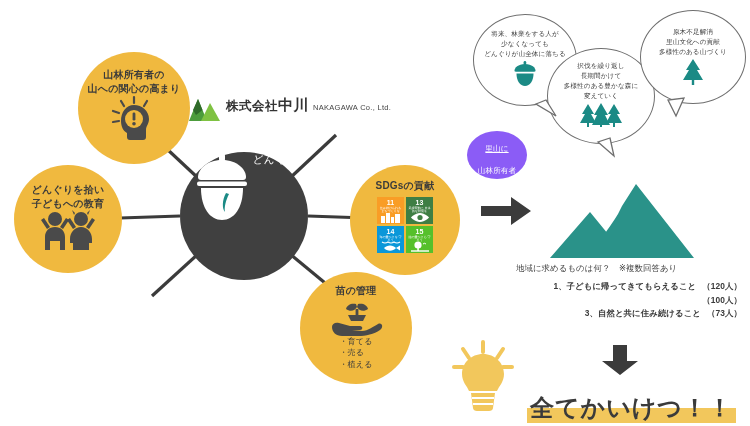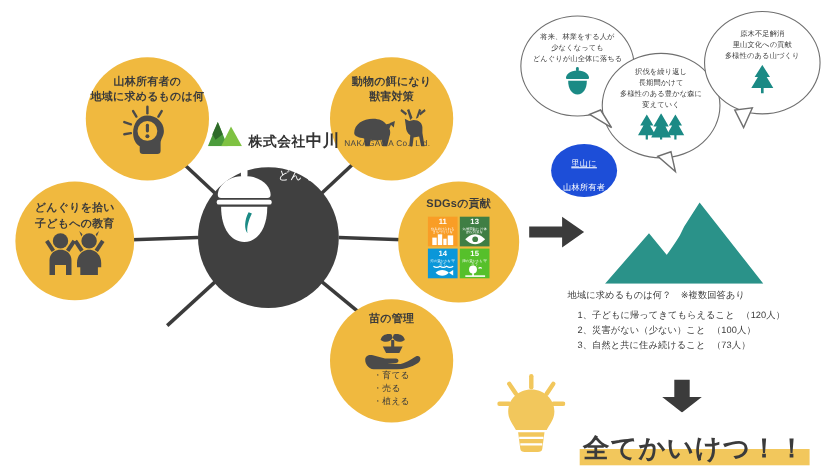--- a/index.html
+++ b/index.html
@@ -36,23 +36,22 @@
     white-space: nowrap;
     line-height: 1.2;
   }
 
   
   .logo-block {
     position: absolute;
     left: 188px;
     top: 97px;
     display: flex;
-    align-items: flex-end;
+    align-items: flex-start;
     gap: 6px;
-    margin-top: 12px;
   }
   .logo-mark { flex: none; }
   .logo-text { line-height: 1.05; }
   .logo-name {
     font-size: 12.5px;
     font-weight: bold;
     color: #333333;
     letter-spacing: 0.5px;
     white-space: nowrap;
   }
@@ -121,21 +120,21 @@
     color: #3b3b3b;
     line-height: 1.45;
     text-align: left;
     white-space: pre-line;
     letter-spacing: 0.2px;
   }
 
   #node-owner   { left: 78px;  top: 52px;  width: 112px; height: 112px; padding-top: 16px; }
   #node-animal  { left: 300px; top: 52px;  width: 112px; height: 112px; padding-top: 16px; }
   #node-child   { left: 14px;  top: 165px; width: 108px; height: 108px; padding-top: 18px; }
-  #node-sdgs    { left: 362px; top: 165px; width: 110px; height: 110px; padding-top: 14px; }
+  #node-sdgs    { left: 350px; top: 165px; width: 110px; height: 110px; padding-top: 14px; }
   #node-mount   { left: 74px;  top: 278px; width: 112px; height: 112px; padding-top: 20px; }
   #node-seed    { left: 300px; top: 272px; width: 112px; height: 112px; padding-top: 12px; }
 
   
   .sdg-grid {
     display: grid;
     grid-template-columns: 27px 27px;
     grid-template-rows: 27px 27px;
     gap: 2px;
     margin-top: 4px;
@@ -179,26 +178,26 @@
     white-space: pre-line;
     letter-spacing: 0.1px;
   }
   .bubble-icon { margin-top: 2px; }
   #bubble-1 { left: 473px; top: 14px;  width: 104px; height: 92px;  padding-top: 14px; }
   #bubble-2 { left: 547px; top: 48px;  width: 108px; height: 96px;  padding-top: 12px; }
   #bubble-3 { left: 640px; top: 10px;  width: 106px; height: 94px;  padding-top: 16px; }
 
   .dark-bubble {
     position: absolute;
-    left: 501px;
+    left: 467px;
     top: 131px;
     width: 60px;
     height: 48px;
     border-radius: 50%;
-    background: #1d4ed8;
+    background: #8b5cf6;
     color: #ffffff;
     display: flex;
     align-items: center;
     justify-content: center;
     text-align: center;
   }
   .dark-bubble-text {
     font-size: 7.5px;
     line-height: 1.45;
     white-space: pre-line;
@@ -227,26 +226,27 @@
   .survey-line {
     font-size: 8.4px;
     color: #3b3b3b;
     line-height: 1.55;
     white-space: nowrap;
     letter-spacing: 0.1px;
   }
   .survey-items { margin-top: 5px; }
   .survey-item {
     display: flex;
-    justify-content: flex-start;
+    justify-content: flex-end;
     font-size: 8.4px;
     color: #3b3b3b;
     line-height: 1.62;
     padding-left: 9px;
     letter-spacing: 0.1px;
+    font-weight: bold;
   }
   .survey-item .val { margin-left: 6px; white-space: nowrap; }
 
   
   .down-arrow {
     position: absolute;
     left: 601px;
     top: 345px;
   }
   .slogan {
@@ -291,59 +291,38 @@
       <path d="M31 8 C15 8 7 18 7 25 C7 27 8 28 10 28 L52 28 C54 28 55 27 55 25 C55 18 47 8 31 8 Z" fill="#ffffff"></path>
       <rect x="6" y="29.5" width="50" height="4.5" rx="2" fill="#ffffff"></rect>
       <path d="M10 36 C10 56 19 68 31 68 C43 68 52 56 52 36 Z" fill="#ffffff"></path>
       <path d="M38 42 C35 48 33 55 34 60 C31 57 31 48 35 41 Z" fill="#1b8a85"></path>
     </svg>
     <div class="hub-label">どんぐり</div>
   </div>
 
   <div class="node" id="node-owner">
     <div class="node-title">山林所有者の
-地域に求めるものは何</div>
+山への関心の高まり</div>
     <div class="node-icon">
       <svg width="52" height="46" viewBox="0 0 52 46">
         <g stroke="#4a4a4a" stroke-width="2.2" stroke-linecap="round">
           <line x1="26" y1="2" x2="26" y2="8"></line>
           <line x1="13" y1="6" x2="16" y2="11"></line>
           <line x1="39" y1="6" x2="36" y2="11"></line>
           <line x1="5" y1="16" x2="11" y2="18"></line>
           <line x1="5" y1="27" x2="11" y2="26"></line>
         </g>
         <path d="M26 10 C34 10 41 16 41 24 C41 29 38 31 38 35 L38 42 C38 44 37 45 35 45 L22 45 C20 45 19 44 19 42 L19 38 C15 36 13 31 13 26 C13 17 18 10 26 10 Z" fill="#4a4a4a"></path>
         <circle cx="26" cy="24" r="9" fill="#f0b93f"></circle>
         <rect x="24.6" y="17.5" width="2.8" height="8" rx="1.3" fill="#4a4a4a"></rect>
         <circle cx="26" cy="28.8" r="1.8" fill="#4a4a4a"></circle>
       </svg>
     </div>
   </div>
 
-  <div class="node" id="node-animal">
-    <div class="node-title">動物の餌になり
-獣害対策</div>
-    <div class="node-icon">
-      <svg width="76" height="46" viewBox="0 0 76 46">
-
-        <g fill="#4a4a4a">
-          <path d="M4 26 C4 18 12 13 21 13 C27 13 31 15 33 18 L38 17 L36 22 C37 24 37 27 36 29 L34 38 L30 38 L29 32 C26 33 22 33 19 32 L18 38 L14 38 L13 31 C8 30 4 29 4 26 Z"></path>
-          <path d="M36 17 L41 15 L40 21 Z"></path>
-        </g>
-
-        <g fill="#4a4a4a">
-          <path d="M58 14 C63 14 66 17 66 21 L66 26 L68 38 L65 38 L63 29 L58 30 L57 38 L54 38 L55 28 C52 26 51 23 51 20 L50 13 L54 15 Z"></path>
-          <path d="M55 14 L52 5 L54 4 L57 12 Z"></path>
-          <path d="M52 8 L47 4 L46 6 L51 10 Z"></path>
-          <path d="M60 13 L63 4 L65 5 L62 12 Z"></path>
-          <path d="M63 8 L68 4 L69 6 L64 10 Z"></path>
-        </g>
-      </svg>
-    </div>
-  </div>
 
   <div class="node" id="node-child">
     <div class="node-title">どんぐりを拾い
 子どもへの教育</div>
     <div class="node-icon">
       <svg width="58" height="42" viewBox="0 0 58 42">
         <g fill="#4a4a4a">
           <circle cx="16" cy="9" r="7"></circle>
           <path d="M16 17 C22 17 26 21 26 27 L26 40 L21 40 L21 31 L11 31 L11 40 L6 40 L6 27 C6 21 10 17 16 17 Z"></path>
           <path d="M8 19 L2 10 L5 8 L11 17 Z"></path>
@@ -524,21 +503,20 @@
   </div>
 
   <div class="survey">
     <div class="survey-line">地域に求めるものは何？　※複数回答あり</div>
     <div class="survey-items">
       <div class="survey-item">
         <span>1、子どもに帰ってきてもらえること</span>
         <span class="val">（120人）</span>
       </div>
       <div class="survey-item">
-        <span>2、災害がない（少ない）こと</span>
         <span class="val">（100人）</span>
       </div>
       <div class="survey-item">
         <span>3、自然と共に住み続けること</span>
         <span class="val">（73人）</span>
       </div>
     </div>
   </div>
 
   <div class="bulb">

